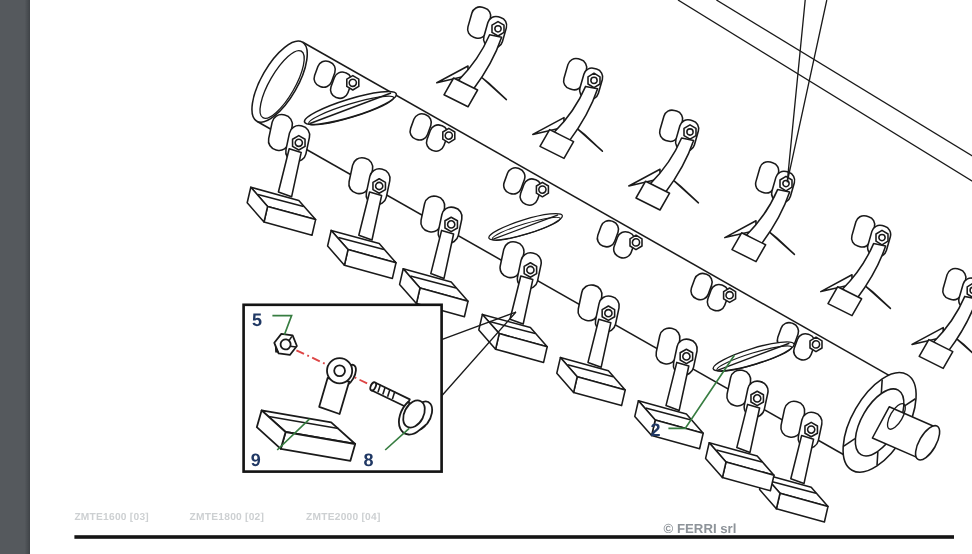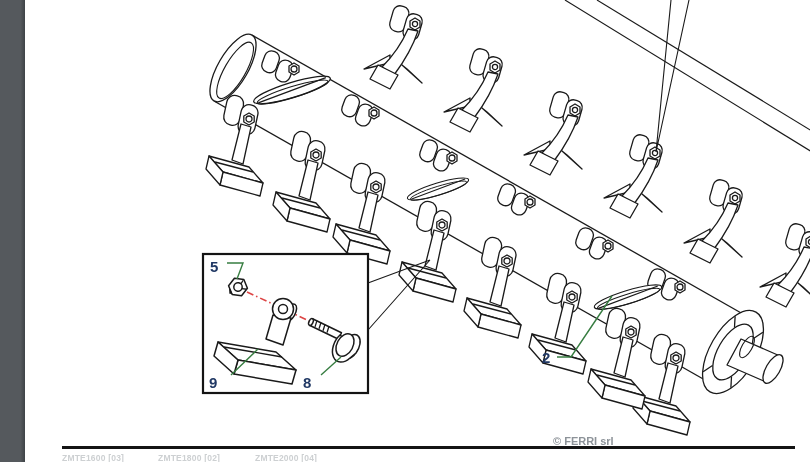--- a/index.html
+++ b/index.html
@@ -15,21 +15,21 @@
   .ln{fill:none;stroke:#1a1a1a;stroke-width:1.3;}
   .thin{fill:none;stroke:#1a1a1a;stroke-width:1.1;}
   .leader{fill:none;stroke:#377d41;stroke-width:1.4;}
   .axis{fill:none;stroke:#dd4545;stroke-width:1.6;stroke-dasharray:7 3 1.5 3;}
   .plbl{font:bold 15px "Liberation Sans",sans-serif;fill:#203864;}
   .box{fill:#ffffff;stroke:#141414;stroke-width:2.2;}
   .fill-dark{fill:#1a1a1a;stroke:none;}
   
   .rule{position:absolute;left:62px;top:446px;width:733px;height:3px;background:#141414;}
   .sheet{position:absolute;top:425px;font:bold 8.5px "Liberation Sans",sans-serif;
-         color:#cdd0d2;letter-spacing:.2px;white-space:nowrap;margin-top:28px;}
+         color:#cdd0d2;letter-spacing:.2px;white-space:nowrap;}
   .s1{left:62px;} .s2{left:158px;} .s3{left:255px;}
   .copyright{position:absolute;left:553px;top:435px;
              font:bold 11px "Liberation Sans",sans-serif;color:#8d9399;white-space:nowrap;}
 </style>
 </head>
 <body>
 
 <div class="stage">
 
   <svg width="810" height="462" viewBox="0 0 810 462">

